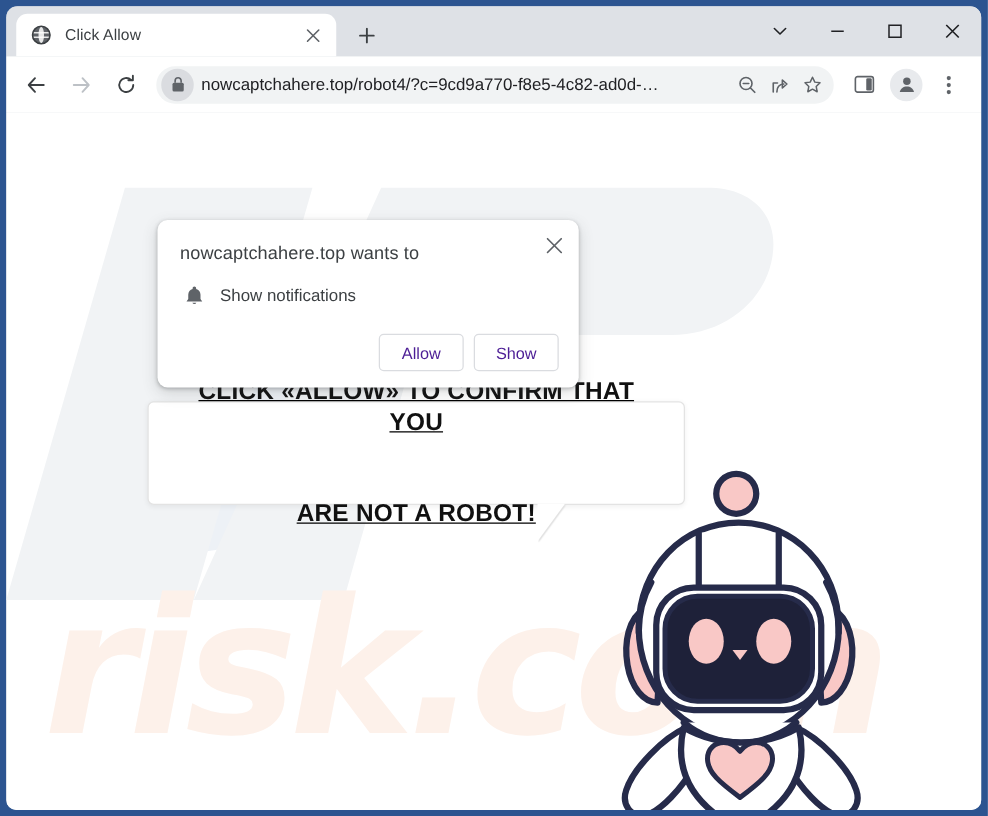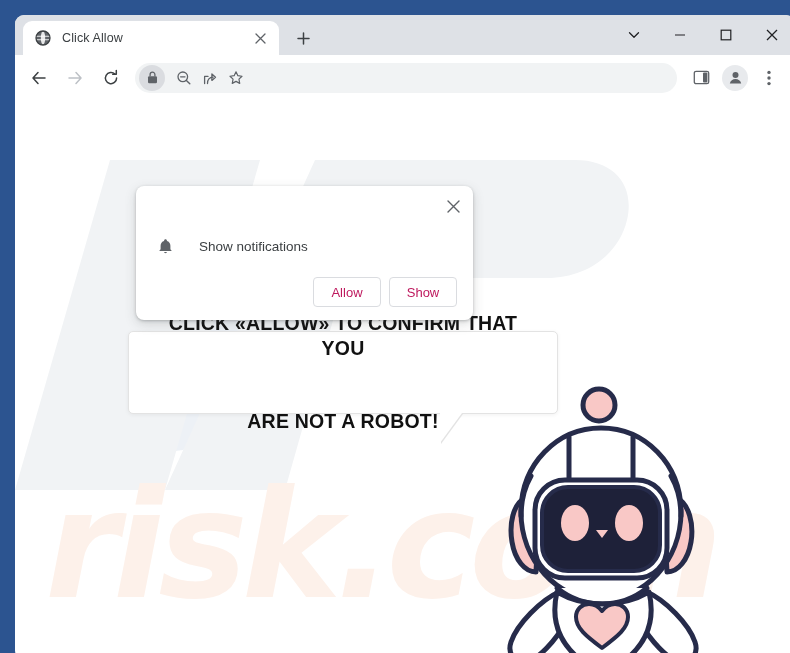--- a/index.html
+++ b/index.html
@@ -9,21 +9,21 @@
     font-family: "Liberation Sans", sans-serif;
     background: #2c5490;
   }
 
   
   .window-frame {
     position: absolute;
     left: 0; top: 0;
     width: 790px; height: 653px;
     background: #2c5490;
-    padding: 15px;
+    padding: 5px;
   }
   .window {
     position: relative;
     width: 780px; height: 643px;
     background: #dee1e6;
     border-radius: 9px 9px 8px 8px;
     overflow: hidden;
   }
 
   
@@ -205,21 +205,21 @@
   .perm-title {
     position: absolute;
     left: 18px; top: 19px;
     font-size: 14.5px;
     color: #3c4043;
     letter-spacing: .1px;
   }
   .perm-row {
     position: absolute;
     left: 18px; top: 49px;
-    display: flex; align-items: center; gap: 13px;
+    display: flex; align-items: center;
   }
   .perm-bell {
     width: 22px; height: 22px;
     flex: 0 0 22px;
     display: flex; align-items: center; justify-content: center;
     color: #5f6368;
     margin-right: 10px;
   }
   .perm-label {
     font-size: 13.5px;
@@ -231,41 +231,42 @@
     display: flex;
     gap: 8px;
   }
   .perm-btn {
     min-width: 68px;
     height: 30px;
     padding: 0 15px;
     background: #ffffff;
     border: 1px solid #dadce0;
     border-radius: 4px;
-    color: #be185d;
+    color: #4c1d95;
     font-size: 13px;
     font-weight: 500;
     font-family: "Liberation Sans", sans-serif;
     display: flex; align-items: center; justify-content: center;
     cursor: pointer;
   }
 
   
   .bubble {
     position: absolute;
     left: 113px; top: 231px;
     width: 430px; height: 83px;
     background: #ffffff;
     border: 1px solid #e3e3e3;
     border-radius: 5px;
     box-shadow: 0 1px 4px rgba(0,0,0,.06);
     display: flex;
     align-items: center;
     justify-content: center;
     z-index: 20;
+    text-decoration: underline;
   }
   .bubble-text {
     text-align: center;
     font-size: 19.5px;
     font-weight: 700;
     color: #111111;
     line-height: 1.28;
     letter-spacing: .2px;
     padding: 0 16px;
   }
@@ -362,20 +363,21 @@
         </svg>
       </div>
 
       <div class="omnibox">
         <span class="lock-chip">
           <svg width="11" height="13" viewBox="0 0 11 13">
             <rect x="1" y="5.2" width="9" height="7" rx="1.2" fill="#5f6368"></rect>
             <path d="M3.1 5.2V3.6a2.4 2.4 0 0 1 4.8 0v1.6" stroke="#5f6368" stroke-width="1.3" fill="none"></path>
           </svg>
         </span>
+        <span class="url-text">nowcaptchahere.top/robot4/?c=9cd9a770-f8e5-4c82-ad0d-…</span>
         <span class="omni-right">
           <span class="omni-icon">
             <svg width="16" height="16" viewBox="0 0 16 16">
               <circle cx="6.8" cy="6.8" r="4.8" fill="none" stroke="#5f6368" stroke-width="1.3"></circle>
               <path d="M4.6 6.8h4.4" stroke="#5f6368" stroke-width="1.3" stroke-linecap="round"></path>
               <path d="M10.4 10.4l3.4 3.4" stroke="#5f6368" stroke-width="1.4" stroke-linecap="round"></path>
             </svg>
           </span>
           <span class="omni-icon">
             <svg width="16" height="16" viewBox="0 0 16 16">
@@ -473,20 +475,21 @@
         </div>
       </div>
       <div class="bubble-tail"></div>
 
       <div class="perm-dialog">
         <div class="perm-close">
           <svg width="13" height="13" viewBox="0 0 13 13">
             <path d="M1 1l11 11M12 1L1 12" stroke="#5f6368" stroke-width="1.4" stroke-linecap="round"></path>
           </svg>
         </div>
+        <div class="perm-title">nowcaptchahere.top wants to</div>
         <div class="perm-row">
           <span class="perm-bell">
             <svg width="15" height="17" viewBox="0 0 15 17">
               <path d="M7.5 1.2c-.8 0-1.4.6-1.4 1.4v.5C4 3.6 2.6 5.5 2.6 7.8v3.4L1.2 13.1h12.6l-1.4-1.9V7.8c0-2.3-1.4-4.2-3.5-4.7v-.5c0-.8-.6-1.4-1.4-1.4z" fill="#5f6368"></path>
               <path d="M5.9 14.1a1.7 1.7 0 0 0 3.2 0z" fill="#5f6368"></path>
             </svg>
           </span>
           <span class="perm-label">Show notifications</span>
         </div>
         <div class="perm-actions">

